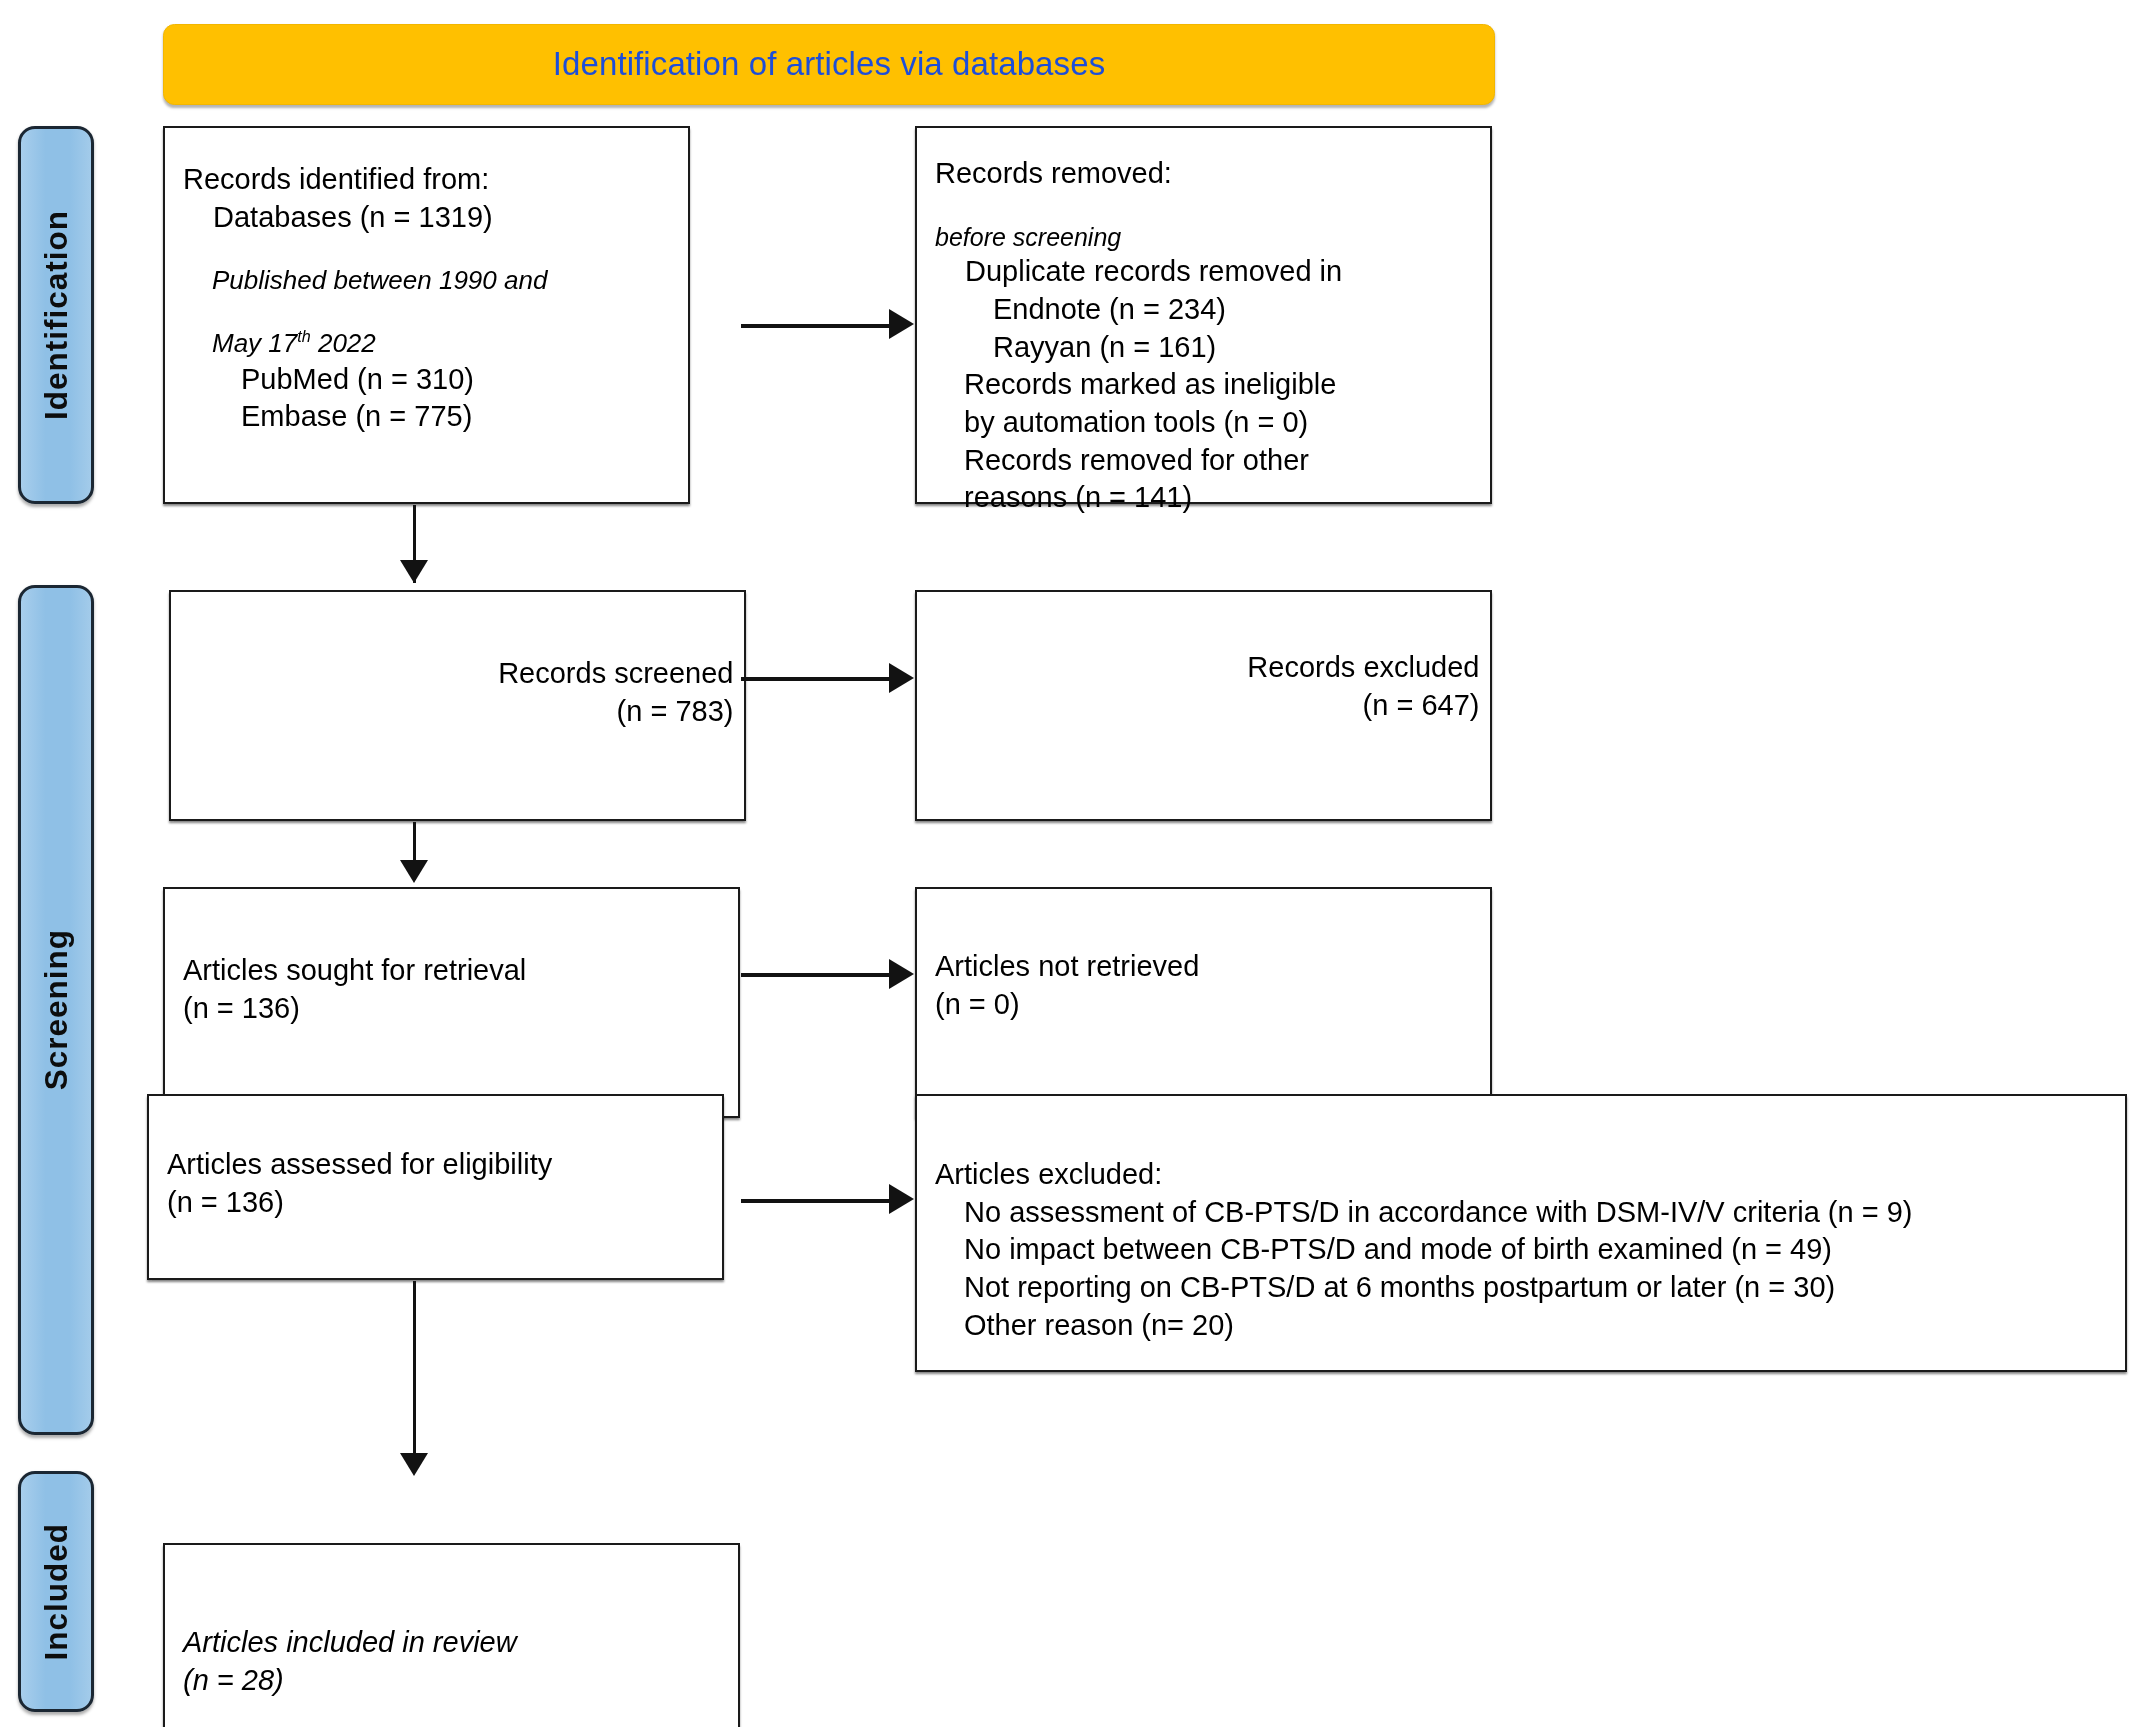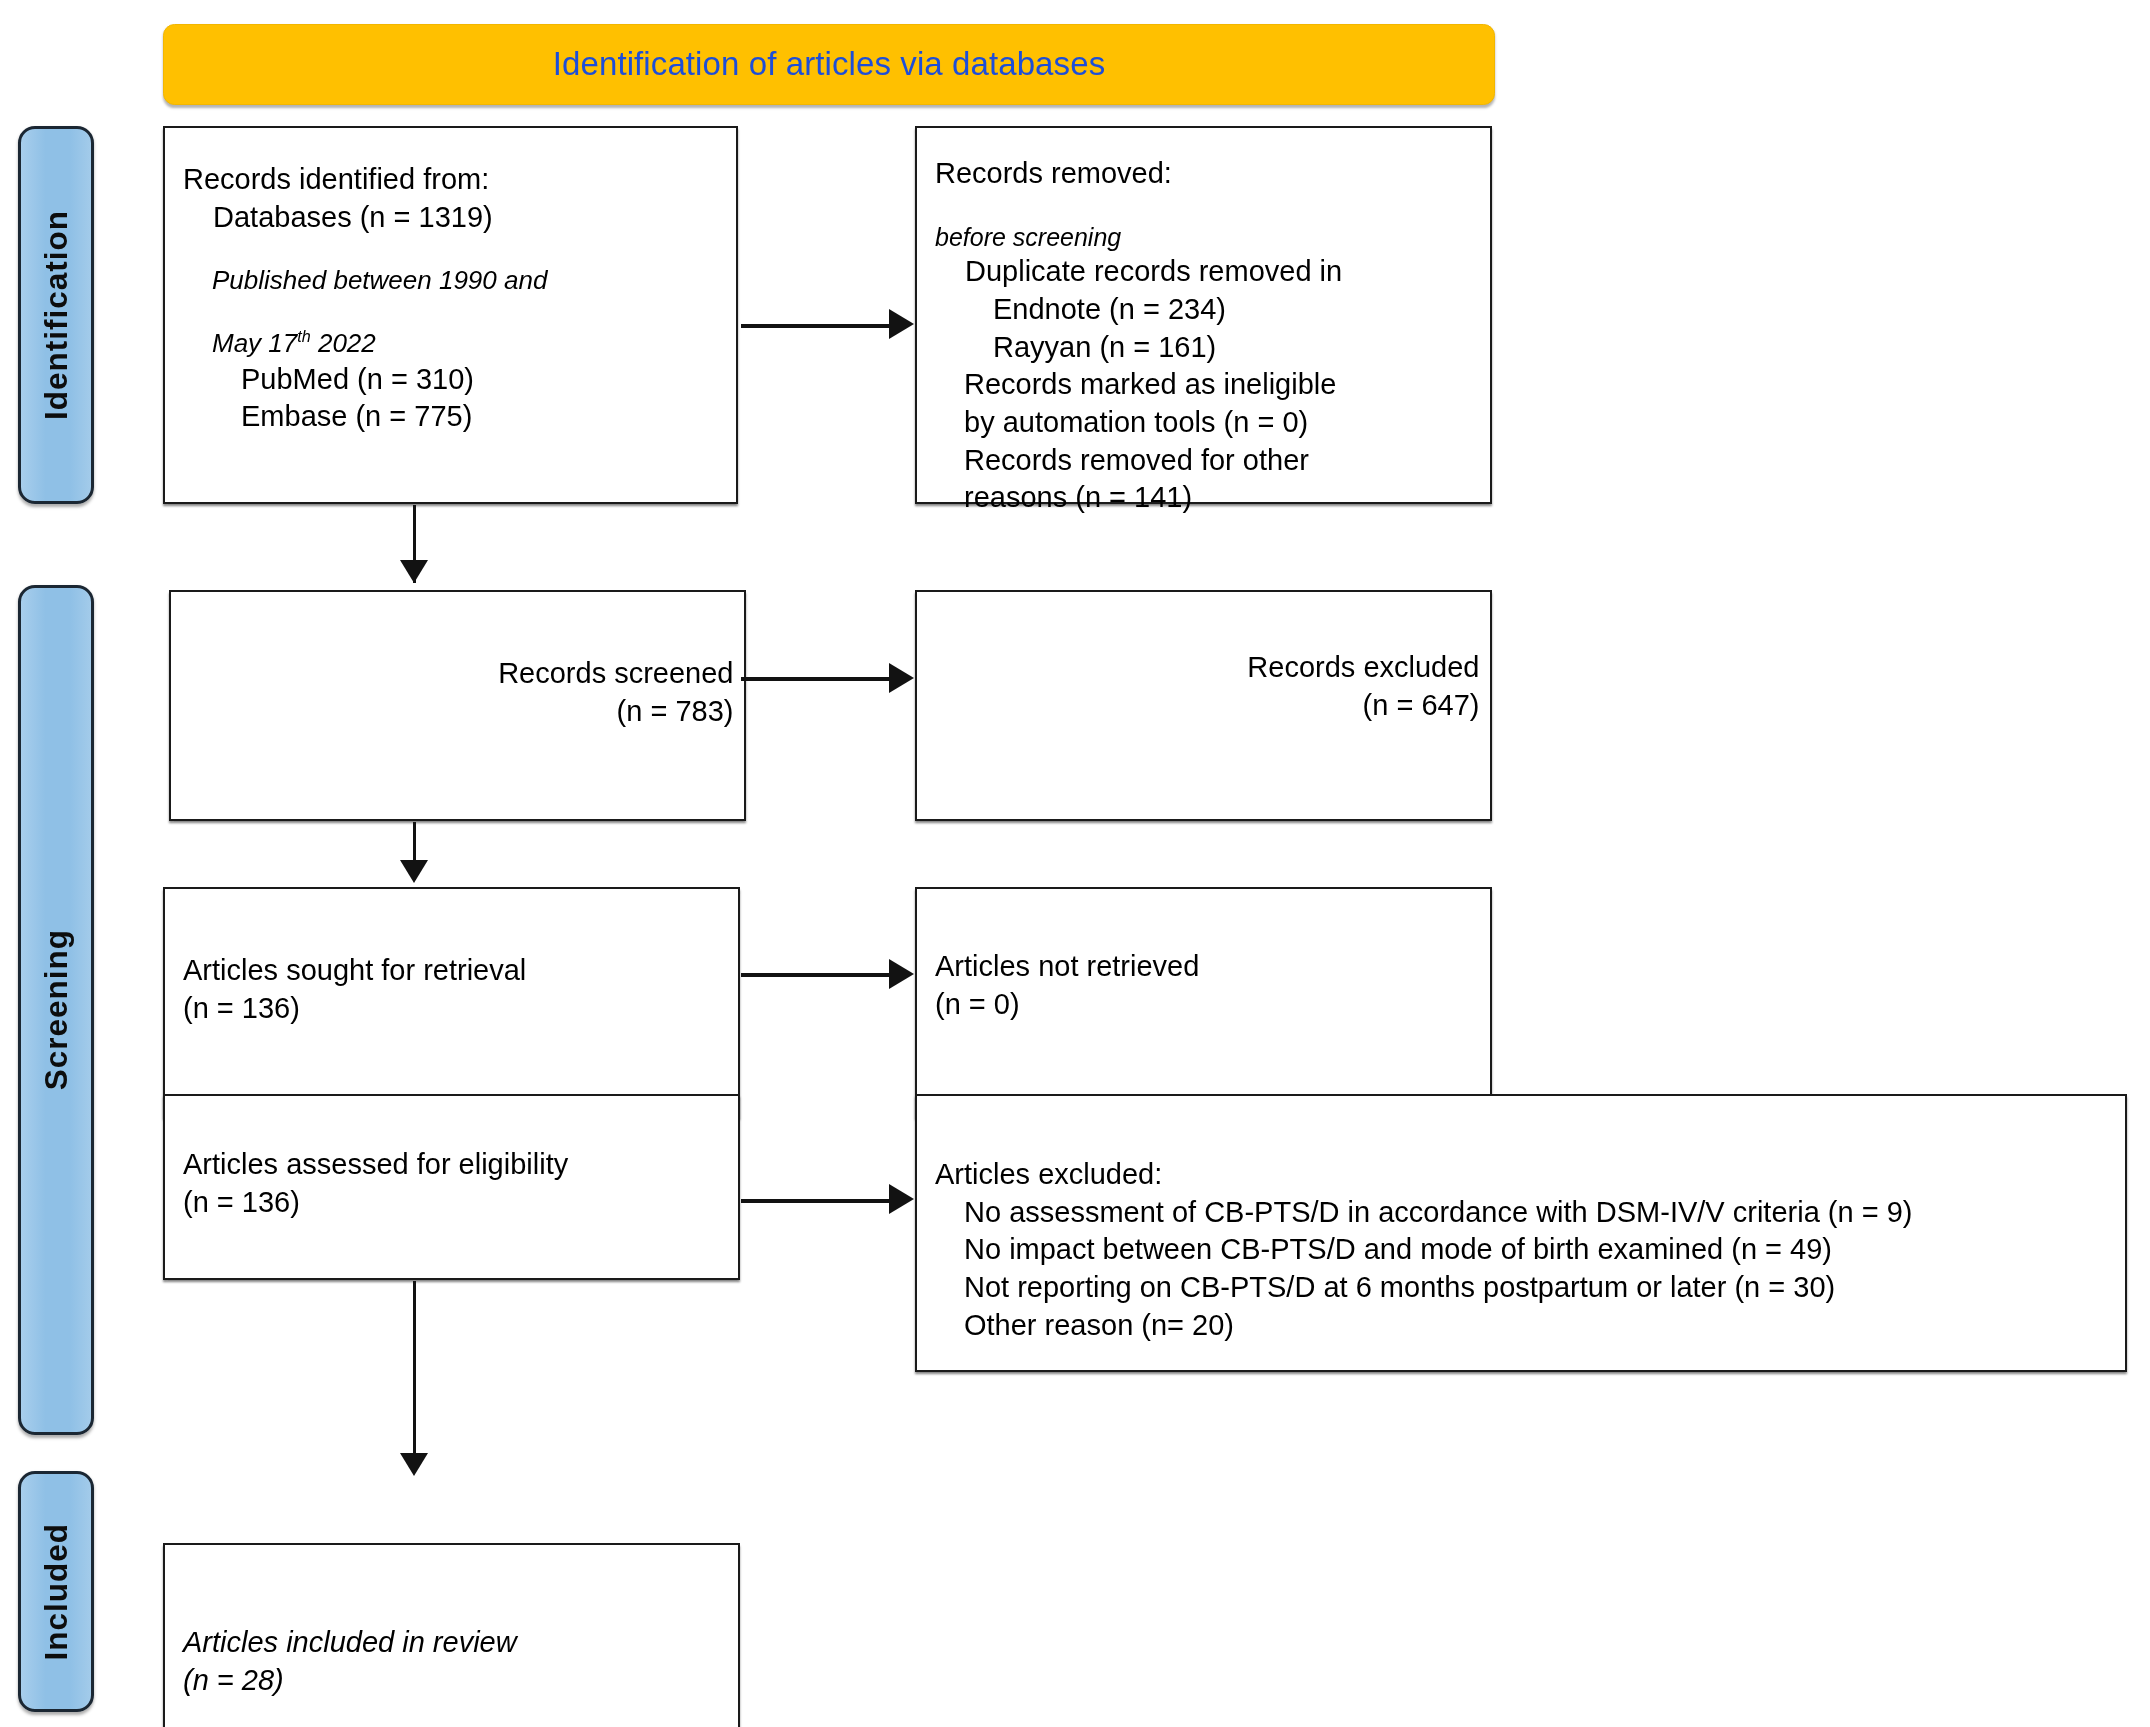--- a/index.html
+++ b/index.html
@@ -85,21 +85,21 @@
 </div>
 
 <div class="abs stage" style="left:18.4px;top:585px;height:850px;">
   <span>Screening</span>
 </div>
 
 <div class="abs stage" style="left:18.4px;top:1471px;height:241px;">
   <span>Included</span>
 </div>
 
-<div class="abs box" style="left:163px;top:126px;width:575px;height:378px;">
+<div class="abs box" style="left:163px;top:126px;width:527px;height:378px;">
   <div class="inner" style="top:33px;">
     <div class="ln">Records identified from:</div>
     <div class="ln i1">Databases (n = 1319)</div>
     <div class="ln ital i3">Published between 1990 and</div>
     <div class="ln ital i3"><span>May 17</span><sup style="font-size:.62em;">th</sup><span> 2022</span></div>
     <div class="ln i2">PubMed (n = 310)</div>
     <div class="ln i2">Embase (n = 775)</div>
   </div>
 </div>
 
@@ -156,21 +156,21 @@
     <div class="ln">(n = 0)</div>
   </div>
 </div>
 
 <div class="abs hline" style="left:741px;top:973px;width:149px;"></div>
 <div class="abs arrow-right" style="left:889px;top:959px;"></div>
 
 <div class="abs vline" style="left:413px;top:1118px;height:58px;"></div>
 <div class="abs arrow-down" style="left:400px;top:1157px;"></div>
 
-<div class="abs box" style="left:163px;top:1094px;width:577px;height:186px;">
+<div class="abs box" style="left:147px;top:1094px;width:577px;height:186px;">
   <div class="inner" style="top:50px;">
     <div class="ln">Articles assessed for eligibility</div>
     <div class="ln">(n = 136)</div>
   </div>
 </div>
 
 <div class="abs box" style="left:915px;top:1094px;width:1212px;height:278px;">
   <div class="inner" style="top:60px;right:15.7px;">
     <div class="ln">Articles excluded:</div>
     <div class="ln i3">No assessment of CB-PTS/D in accordance with DSM-IV/V criteria (n = 9)</div>

